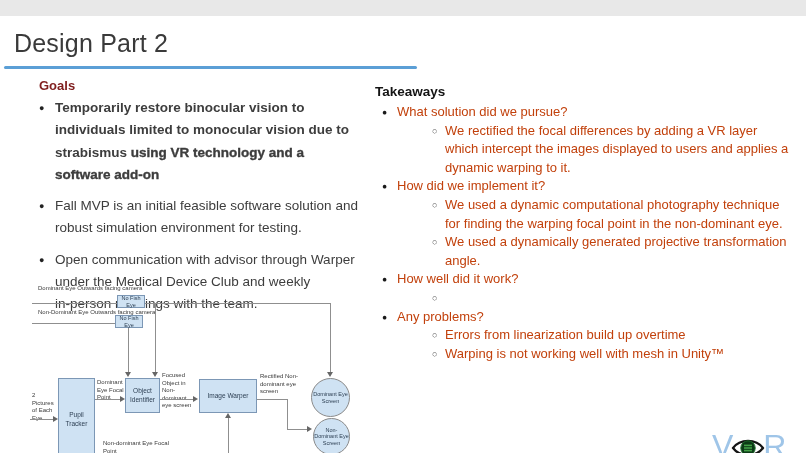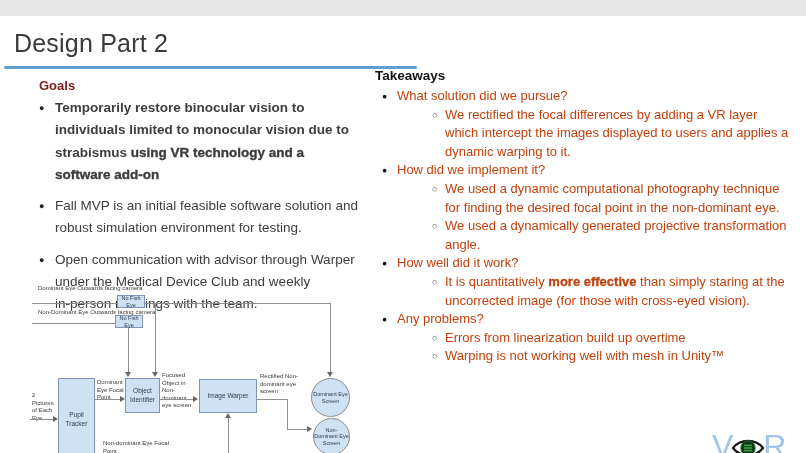--- a/index.html
+++ b/index.html
@@ -15,21 +15,21 @@
   .g-head{font-size:13px;line-height:15px;font-weight:bold;color:#7f1d1d;}
   .g-list{margin-top:4px;}
   .g-item{display:flex;margin-top:9px;}
   .g-item:first-child{margin-top:0;}
   .gdot{flex:none;width:16px;font-size:9px;line-height:22.3px;color:#222;}
   .g-line{font-size:13.5px;line-height:22.3px;color:#3d3d3d;white-space:nowrap;}
   .sb{font-weight:700;}
   .bb{font-weight:700;-webkit-text-stroke:.35px currentColor;}
 
   
-  .takeaways{position:absolute;left:375px;top:52px;width:430px;}
+  .takeaways{position:absolute;left:375px;top:68px;width:430px;}
   .t-head{font-size:13.5px;line-height:16px;font-weight:bold;color:#141414;}
   .t-list{margin-top:3px;}
   .t-item{display:flex;}
   .tdot{flex:none;width:22px;padding-left:7px;box-sizing:border-box;font-size:8.5px;line-height:18.6px;color:#1a1a1a;}
   .t-sub{display:flex;padding-left:57px;}
   .tring{flex:none;width:13px;font-size:9px;line-height:18.6px;color:#555;}
   .t-line{font-size:13px;line-height:18.6px;color:#c2410c;white-space:nowrap;}
   .t-line .bb{-webkit-text-stroke:.3px currentColor;}
 
   
@@ -115,43 +115,37 @@
       </div>
 
       <div class="t-item">
         <span class="tdot">●</span>
         <div class="t-line">How did we implement it?</div>
       </div>
       <div class="t-sub">
         <span class="tring">○</span>
         <div>
           <div class="t-line">We used a dynamic computational photography technique</div>
-          <div class="t-line">for finding the desired focal point in the non-dominant eye.</div>
+          <div class="t-line">for finding the warping focal point in the non-dominant eye.</div>
         </div>
       </div>
       <div class="t-sub">
         <span class="tring">○</span>
         <div>
           <div class="t-line">We used a dynamically generated projective transformation</div>
           <div class="t-line">angle.</div>
         </div>
       </div>
 
       <div class="t-item">
         <span class="tdot">●</span>
         <div class="t-line">How well did it work?</div>
       </div>
       <div class="t-sub">
         <span class="tring">○</span>
-        <div>
-          <div class="t-line">
-            <span>It is quantitatively </span><span class="bb">more effective</span><span> than simply staring at the</span>
-          </div>
-          <div class="t-line">uncorrected image (for those with cross-eyed vision).</div>
-        </div>
       </div>
 
       <div class="t-item">
         <span class="tdot">●</span>
         <div class="t-line">Any problems?</div>
       </div>
       <div class="t-sub">
         <span class="tring">○</span>
         <div class="t-line">Errors from linearization build up overtime</div>
       </div>

